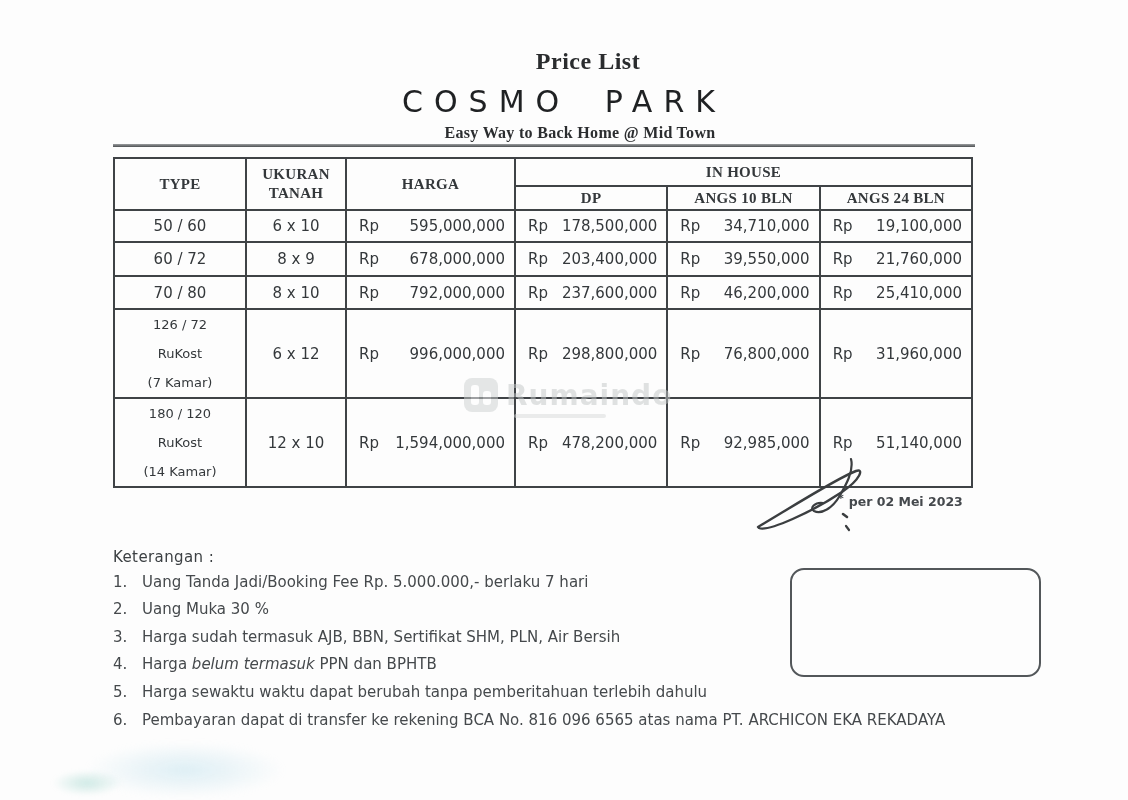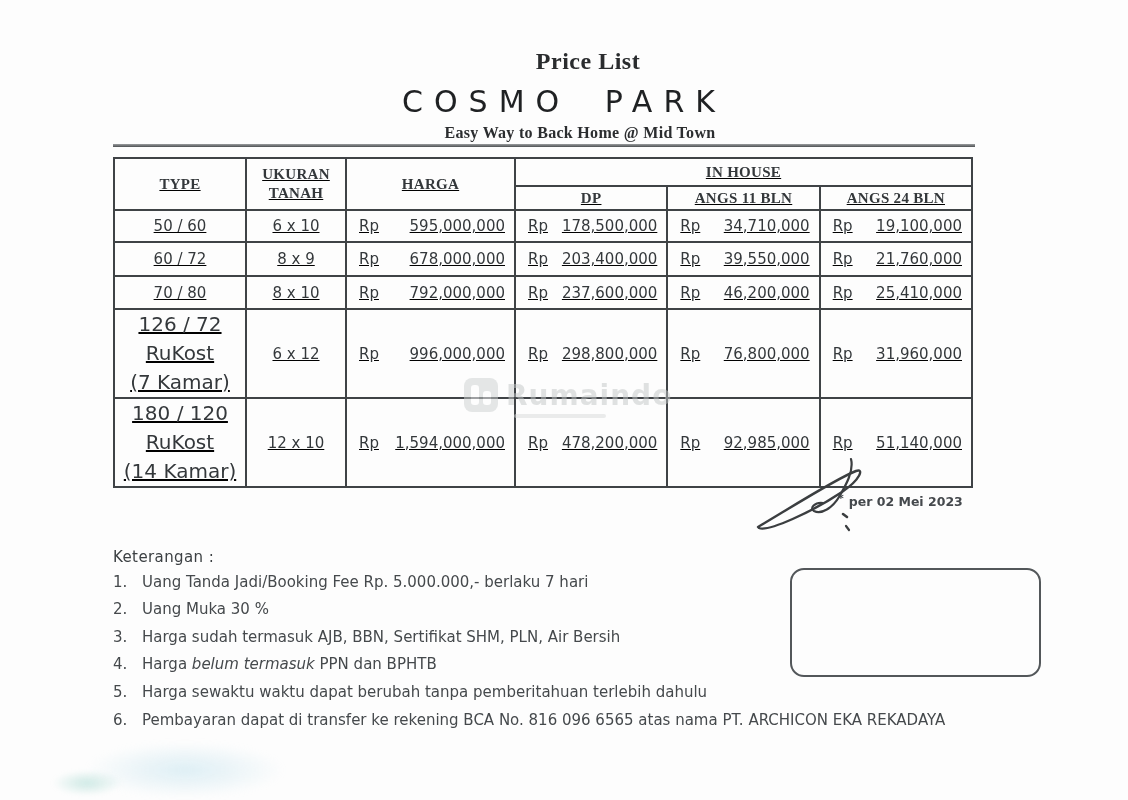--- a/index.html
+++ b/index.html
@@ -30,21 +30,20 @@
   .top-rule{
     top:144px;left:113px;width:862px;height:3px;
     background:linear-gradient(#9a9d9f,#4e5153);
   }
 
   
   table.price{
     position:absolute;top:157px;left:113px;width:860px;
     border-collapse:collapse;table-layout:fixed;
     background:transparent;
-    text-decoration:underline;
   }
   table.price td{
     border:2px solid #3f4346;
     padding:0;vertical-align:middle;
     color:#34383b;
   }
   .col-type{width:130px}.col-uk{width:98px}.col-harga{width:167px}
   .col-dp{width:155px}.col-a12{width:153px}.col-a24{width:157px}
   tr.h1{height:28px}
   tr.h2{height:24px}
@@ -54,21 +53,21 @@
   tr.r4{height:88px}
   tr.r5{height:89px}
   td.head{
     font-family:"Liberation Serif",serif;font-weight:bold;
     font-size:15px;text-align:center;color:#2c2f31;letter-spacing:.3px;
   }
   td.center{text-align:center;font-size:15px;}
   td.money{font-size:15px;}
   .money-wrap{display:flex;justify-content:space-between;align-items:center;
     padding:0 9px 0 12px;}
-  .type-lines span{display:block;line-height:29px;text-align:center;font-size:20px;}
+  .type-lines span{display:block;line-height:29px;text-align:center;font-size:13px;}
   .two-line span{display:block;line-height:19px;}
 
   
   .watermark{
     top:378px;left:464px;display:flex;align-items:center;gap:8px;
     opacity:.5;z-index:3;pointer-events:none;
   }
   .wm-icon{
     width:34px;height:34px;border-radius:8px;background:#ccd0d0;position:relative;
   }
@@ -141,21 +140,21 @@
       <td class="head col-type" rowspan="2">TYPE</td>
       <td class="head col-uk two-line" rowspan="2">
         <span>UKURAN</span>
         <span>TANAH</span>
       </td>
       <td class="head col-harga" rowspan="2">HARGA</td>
       <td class="head" colspan="3">IN HOUSE</td>
     </tr>
     <tr class="h2">
       <td class="head col-dp">DP</td>
-      <td class="head col-a12">ANGS 11 BLN</td>
+      <td class="head col-a12">ANGS 10 BLN</td>
       <td class="head col-a24">ANGS 24 BLN</td>
     </tr>
 
     <tr class="r1">
       <td class="center">50 / 60</td>
       <td class="center">6 x 10</td>
       <td class="money">
             <div class="money-wrap">
               <span>Rp</span>
               <span>595,000,000</span>

